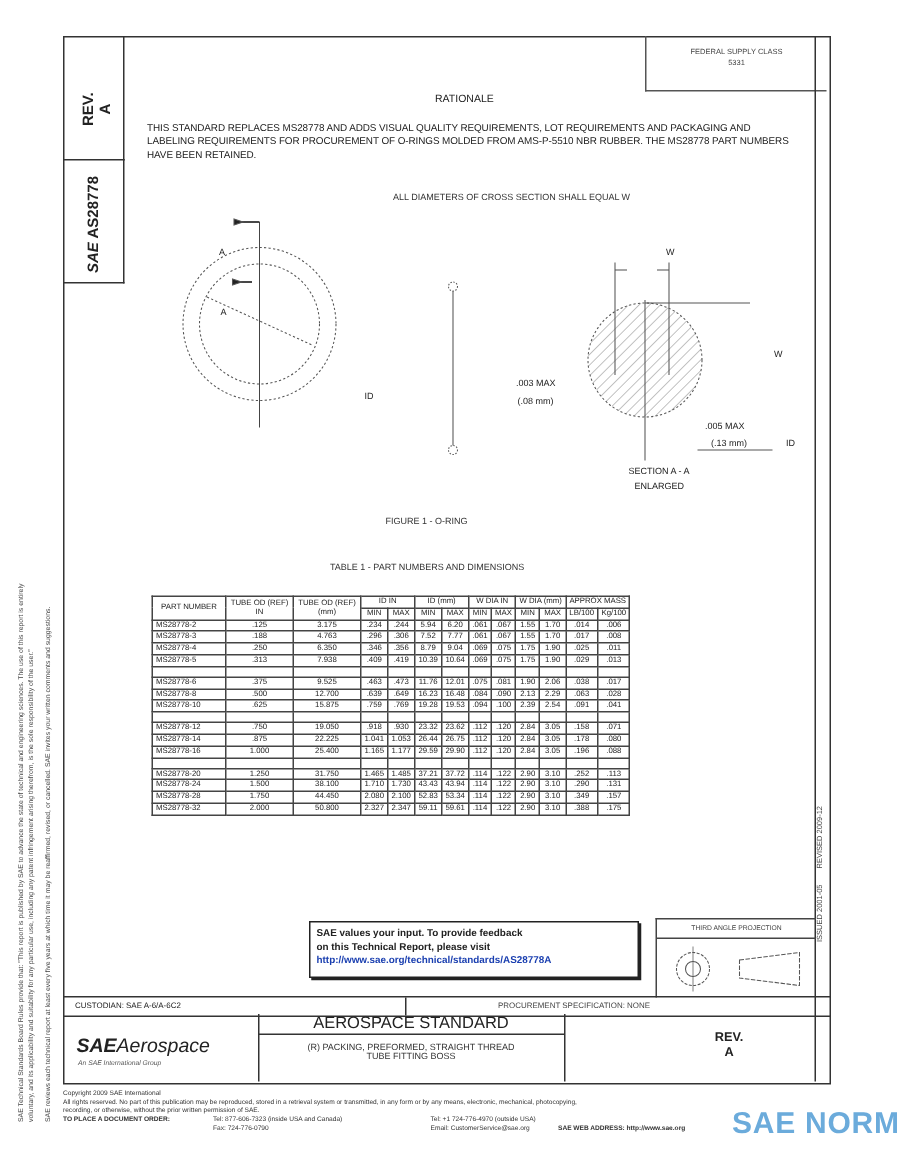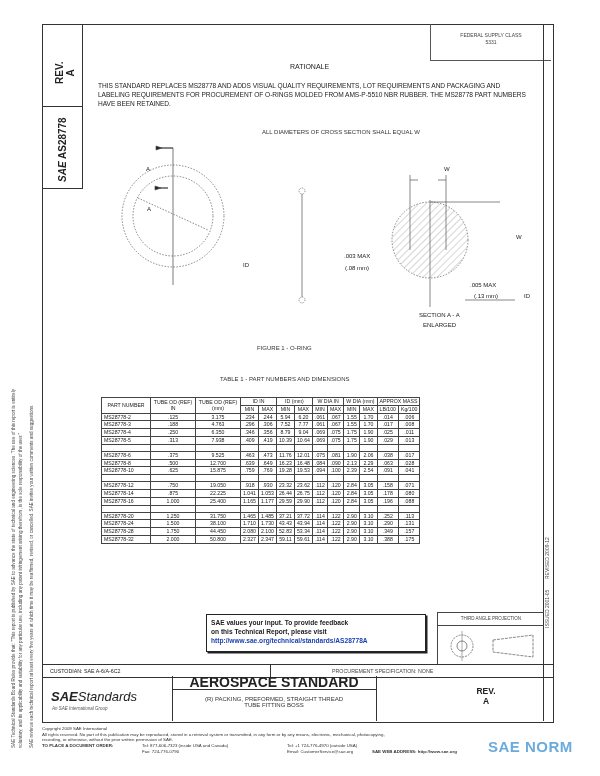--- a/index.html
+++ b/index.html
@@ -422,26 +422,26 @@
 
 <div class="cust-row">
   <div class="abs" style="left:0;top:0;width:228px;height:12px;border-right:1px solid #333;"></div>
   <div class="abs" style="left:8px;top:3px;">CUSTODIAN: SAE A-6/A-6C2</div>
   <div class="abs" style="left:290px;top:3px;color:#444;">PROCUREMENT SPECIFICATION: NONE</div>
 </div>
 
 <div class="title-block">
   <div class="tb-cell" style="left:0;width:130px;">
     <div class="abs" style="left:9px;top:13px;font-size:13px;">
-      <span style="font-weight:900;font-style:italic;">SAE</span><span style="font-style:italic;">Standards</span>
+      <span style="font-weight:900;font-style:italic;">SAE</span><span style="font-style:italic;">Aerospace</span>
     </div>
     <div class="abs" style="left:10px;top:30px;font-size:4.5px;font-style:italic;color:#555;">An SAE International Group</div>
   </div>
   <div class="tb-cell" style="left:130px;width:204px;">
-    <div style="font-size:14px;font-weight:bold;text-align:center;height:13px;line-height:13px;border-bottom:1px solid #333;">AEROSPACE STANDARD</div>
+    <div style="font-size:11px;font-weight:normal;text-align:center;height:13px;line-height:13px;border-bottom:1px solid #333;">AEROSPACE STANDARD</div>
     <div style="font-size:6px;text-align:center;margin-top:6px;color:#333;">(R) PACKING, PREFORMED, STRAIGHT THREAD</div>
     <div style="font-size:6px;text-align:center;color:#333;">TUBE FITTING BOSS</div>
   </div>
   <div class="tb-cell" style="left:418px;width:52px;border-right:none;">
     <div style="font-size:8.5px;font-weight:bold;text-align:center;margin-top:10px;">REV.</div>
     <div style="font-size:8.5px;font-weight:bold;text-align:center;">A</div>
   </div>
 </div>
 
 <div class="footer">
@@ -450,13 +450,13 @@
   <div>recording, or otherwise, without the prior written permission of SAE.</div>
   <div style="position:relative;height:12px;">
     <span class="abs" style="left:0;top:0;font-weight:bold;">TO PLACE A DOCUMENT ORDER:</span>
     <span class="abs" style="left:100px;top:0;">Tel: 877-606-7323 (inside USA and Canada)</span>
     <span class="abs" style="left:100px;top:6px;">Fax: 724-776-0790</span>
     <span class="abs" style="left:245px;top:0;">Tel: +1 724-776-4970 (outside USA)</span>
     <span class="abs" style="left:245px;top:6px;">Email: CustomerService@sae.org</span>
     <span class="abs" style="left:330px;top:6px;font-weight:bold;">SAE WEB ADDRESS: http://www.sae.org</span>
   </div>
 </div>
-<div class="abs" style="left:488px;top:738px;font-size:15px;font-weight:bold;color:#3a8fd0;opacity:0.75;letter-spacing:0.5px;">SAE NORM</div>
+<div class="abs" style="left:488px;top:738px;font-size:20px;font-weight:bold;color:#3a8fd0;opacity:0.75;letter-spacing:0.5px;">SAE NORM</div>
 
 </body></html>

